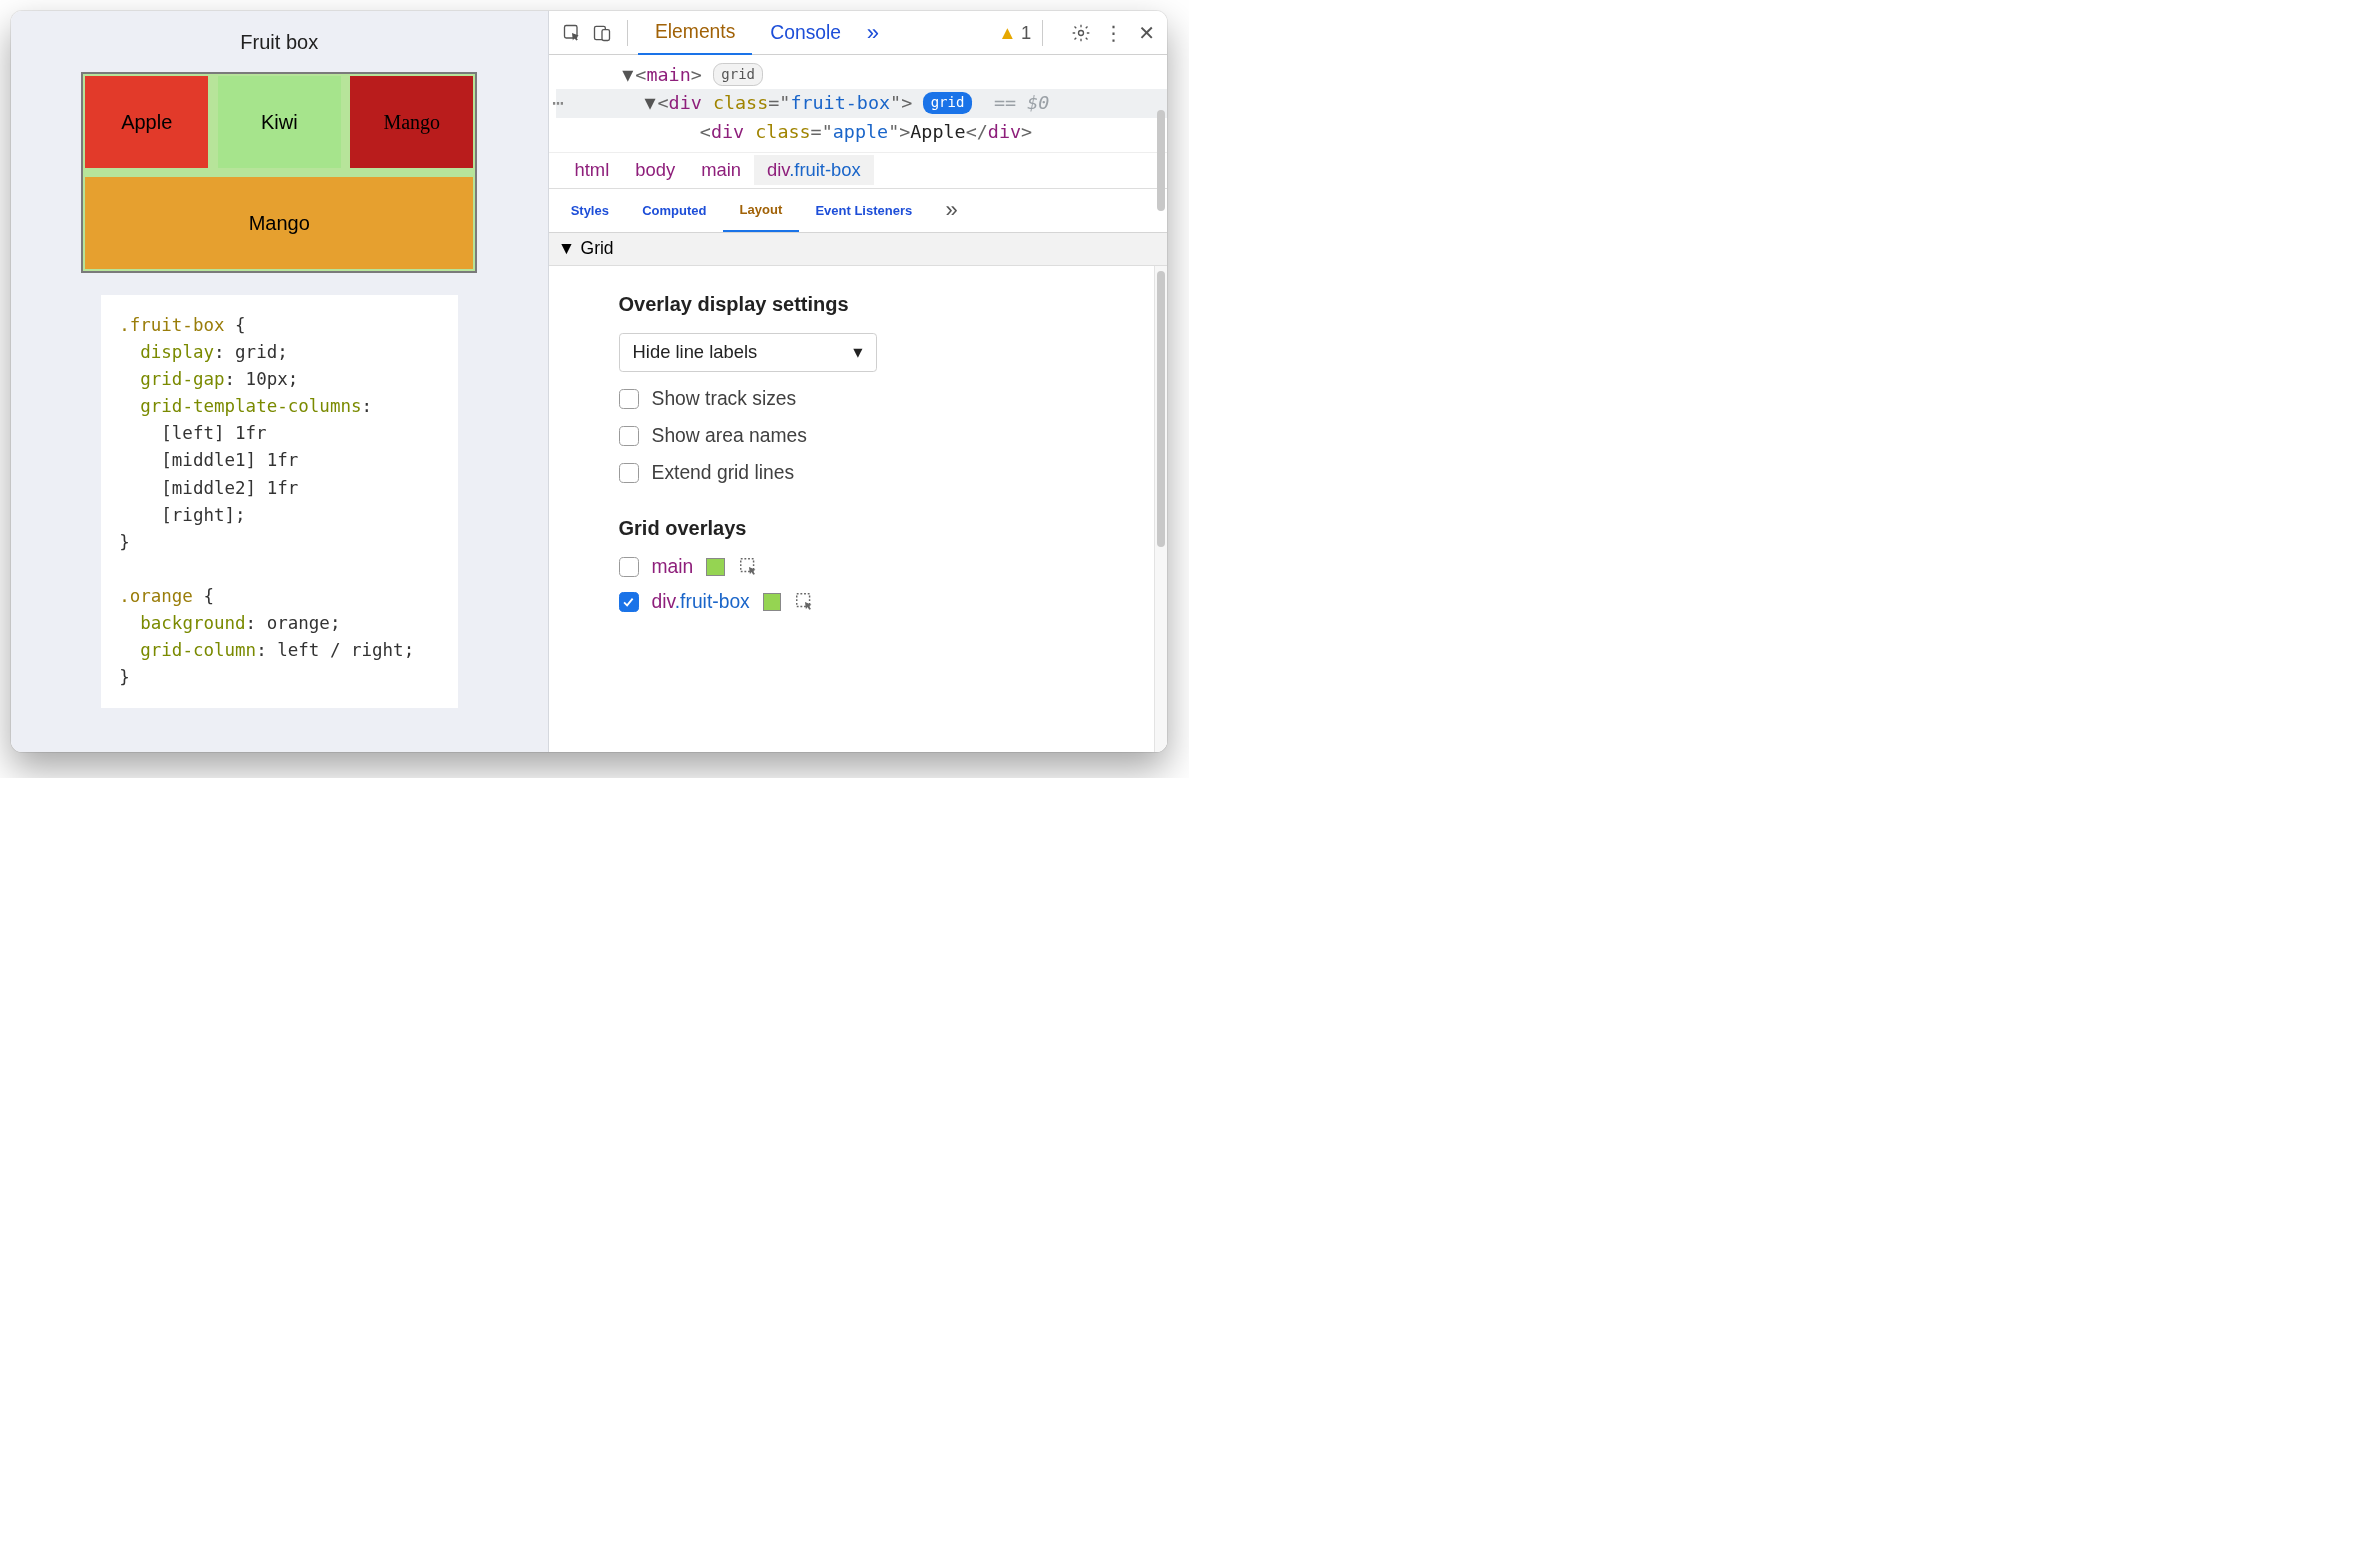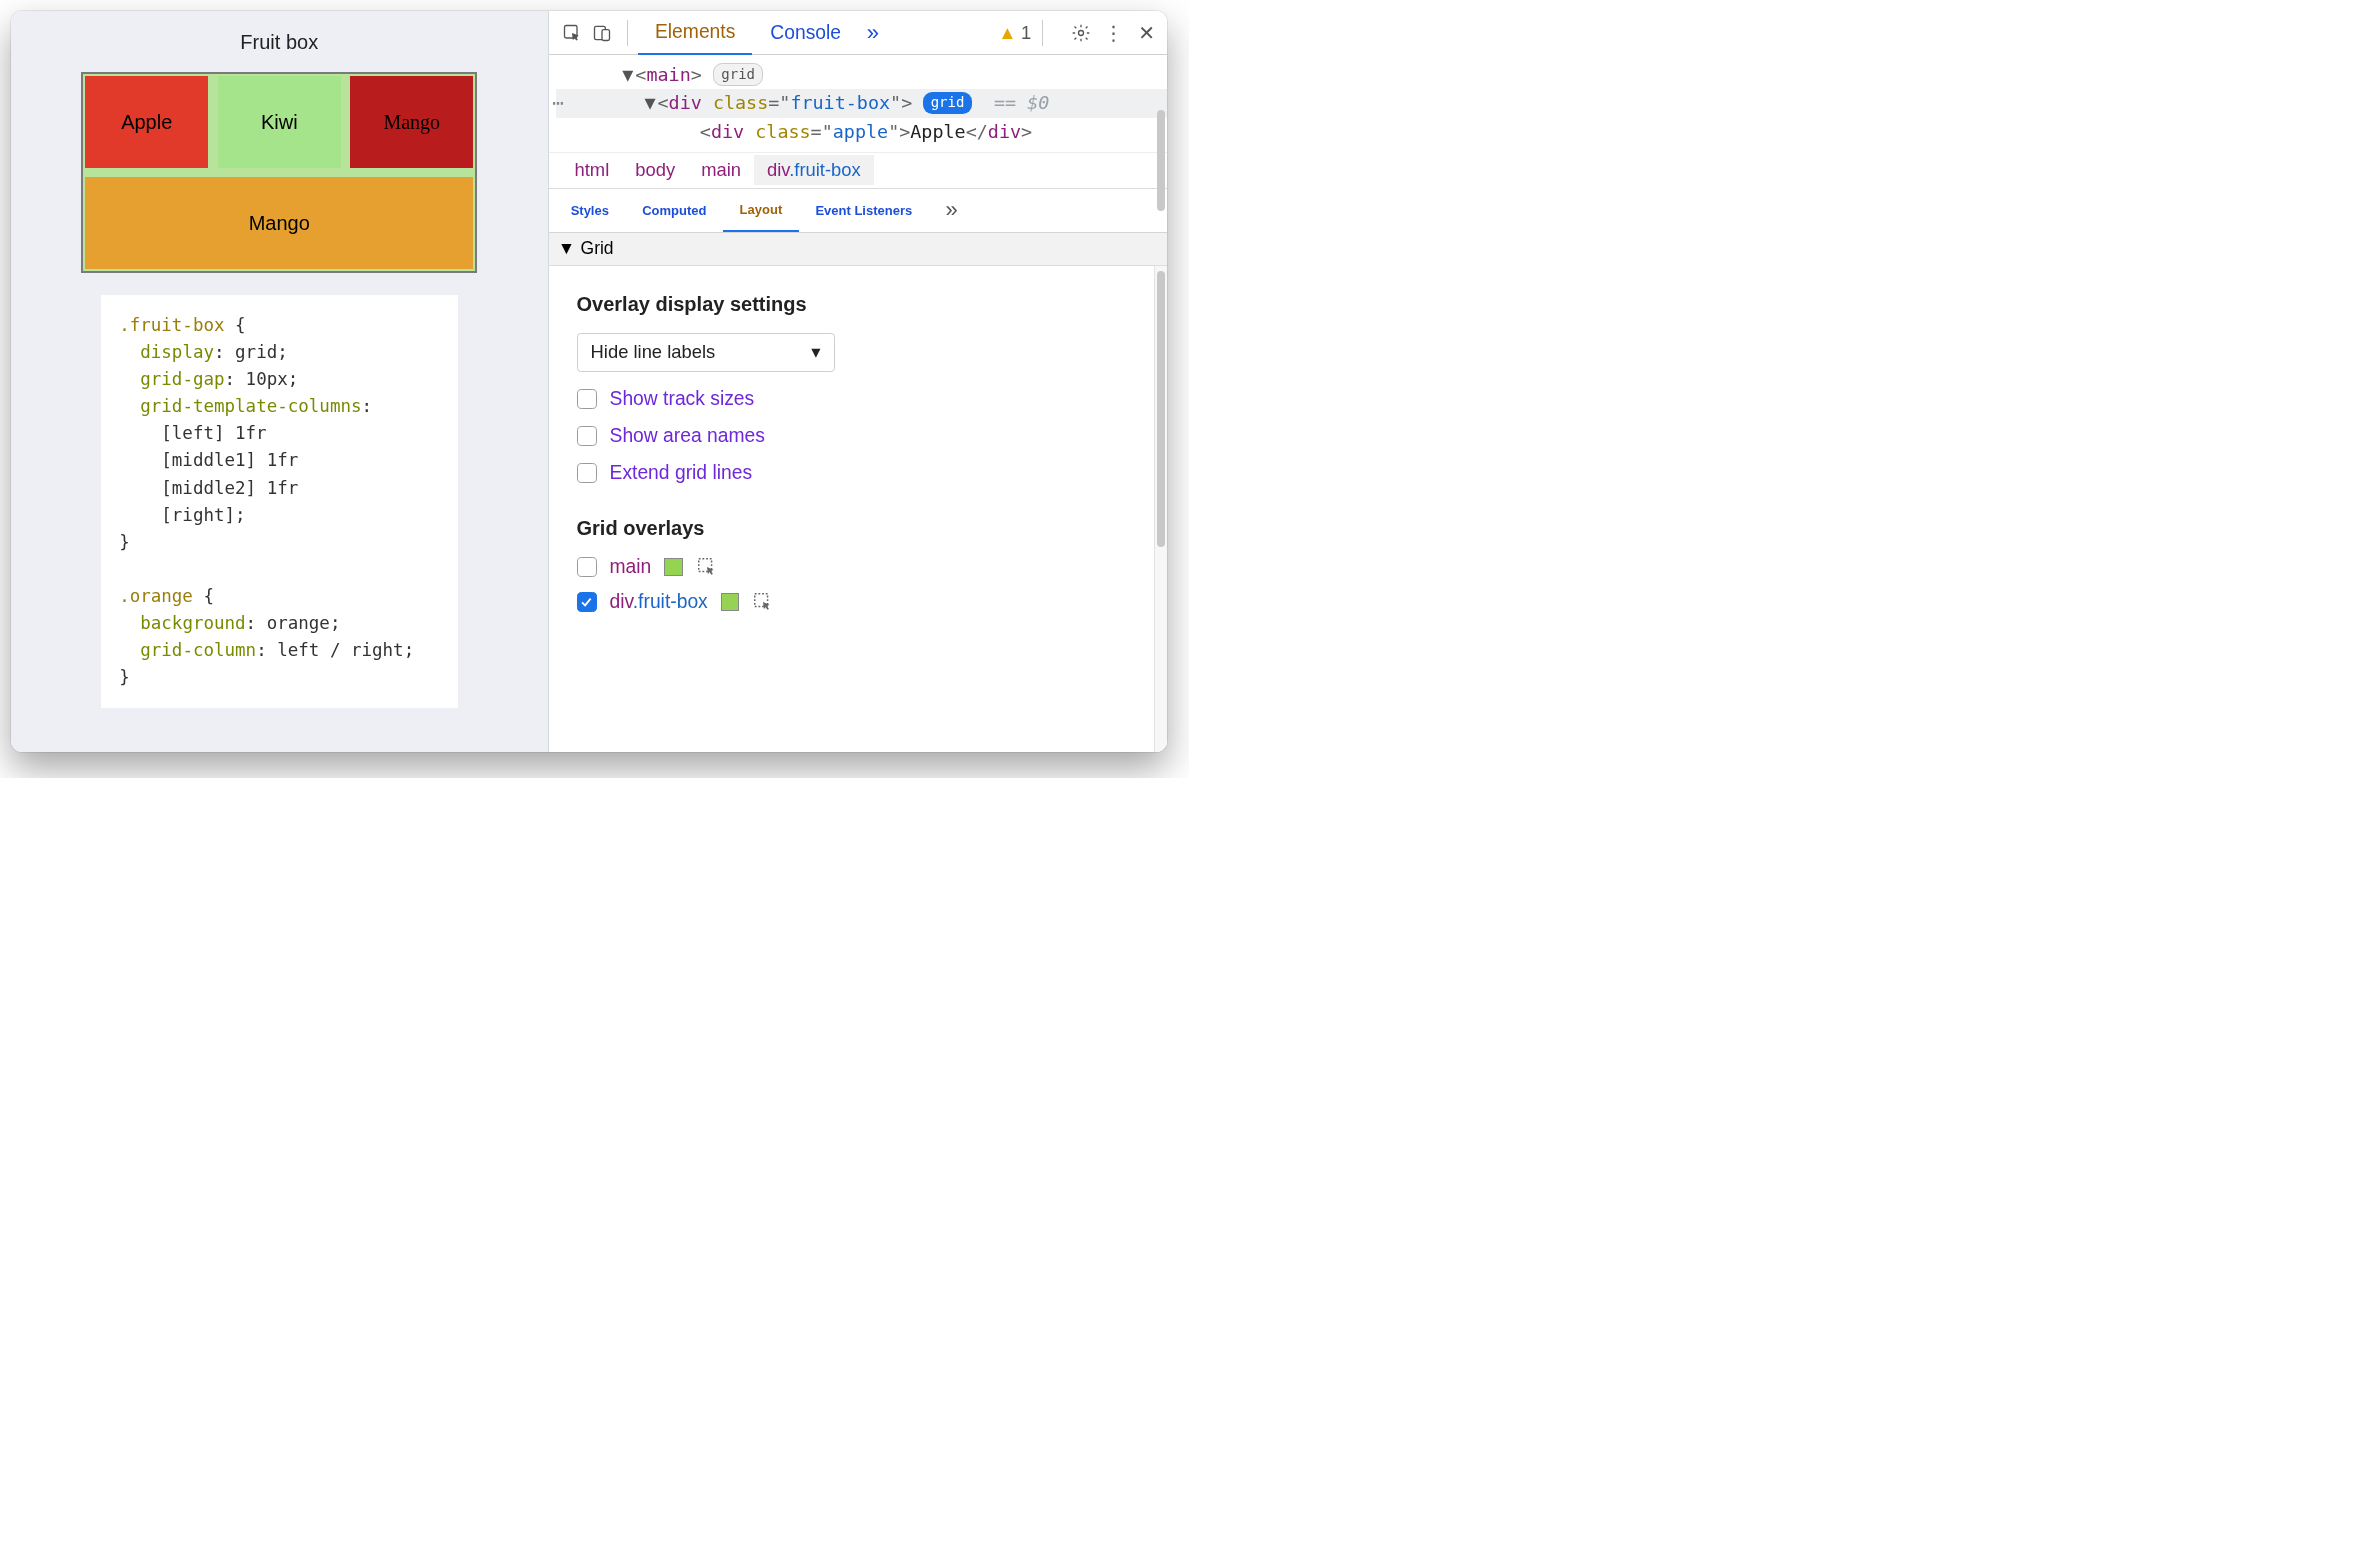--- a/index.html
+++ b/index.html
@@ -98,28 +98,28 @@
   .crumb.active { background:#f1f1f1; }
   .crumb .dot { color:#1a65c9; }
 
   
   .subtabs { height:44px; display:flex; align-items:center; border-bottom:0.9px solid #d5d5d5; padding-left:5.5px;}
   .subtabs .tab { font-size:13px;font-weight:bold; }
   .subtabs .more { margin-left:16.6px; font-size:22px; color:#555;}
 
   
   .section-head { height:33px; background:#f2f2f2; border-bottom:0.9px solid #ddd; display:flex; align-items:center; padding-left:9.2px; font-size:17.5px; gap:5.5px;}
-  .section-body { padding:16.6px 22px 13px 28px; position:relative; }
+  .section-body { padding:16.6px 22px 13px 28px; position:relative;margin-left:42px; }
   .h { font-size:20px; font-weight:600; margin:11px 0 16.6px 0; color:#222;}
   .select {
     width:258px; height:39px; border:0.9px solid #cfcfcf; border-radius:3.7px;
     display:flex; align-items:center; justify-content:space-between; padding:0 13px;
     font-size:18.4px; color:#222; margin-bottom:16.6px;
   }
-  .check-row { display:flex; align-items:center; gap:13px; font-size:19.3px; margin:14.7px 0; color:#6d28d9;}
+  .check-row { display:flex; align-items:center; gap:13px; font-size:19.3px; margin:14.7px 0; color:#404040;}
   .chk { width:20px; height:20px; border:1.4px solid #9a9a9a; border-radius:4.6px; display:flex; align-items:center; justify-content:center; background:#fff; }
   .chk.checked { background:#1a73e8; border-color:#1a73e8; color:#fff; }
   .chk.checked svg { width:14.7px; height:14.7px; stroke:#fff; stroke-width:3; fill:none; }
   .overlay-row { display:flex; align-items:center; gap:13px; font-size:19.3px; margin:13px 0; }
   .overlay-row .name { color:#8e1f7b; }
   .overlay-row .name .dot { color:#1a65c9; }
   .swatch { width:18.4px; height:18.4px; border:0.9px solid #888; }
   .swatch.green { background:#95d452; }
   .picker { width:22px; height:22px; }
   .scroll-thumb { position:absolute; right:1.8px; top:55px; width:8.3px; height:101px; background:#c8c8c8; border-radius:4.6px;}

